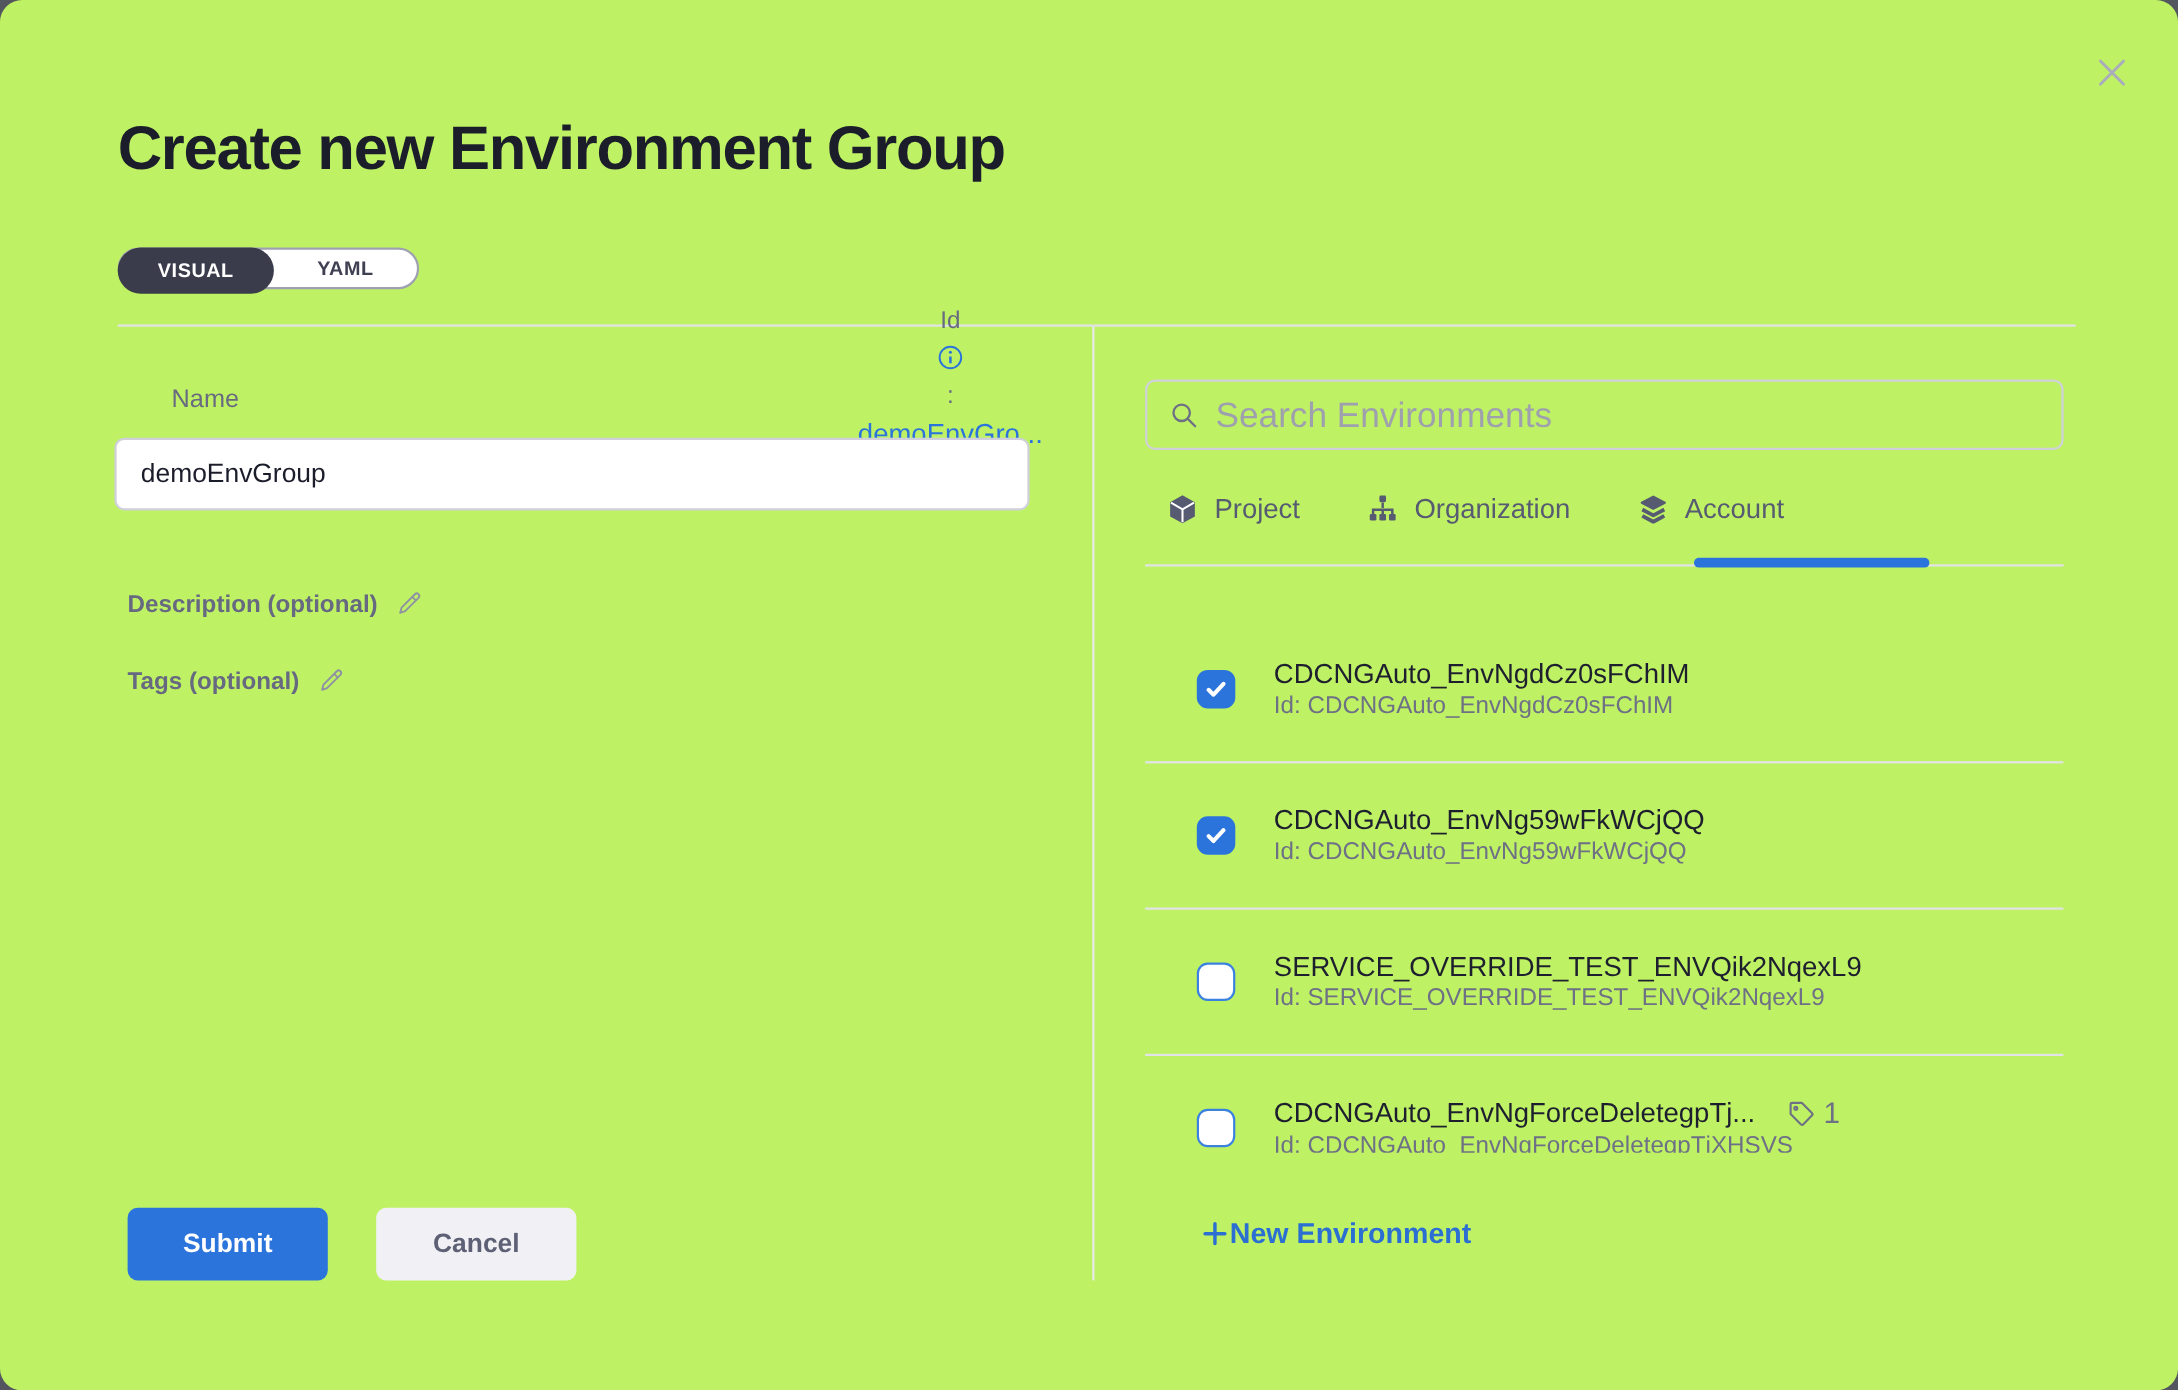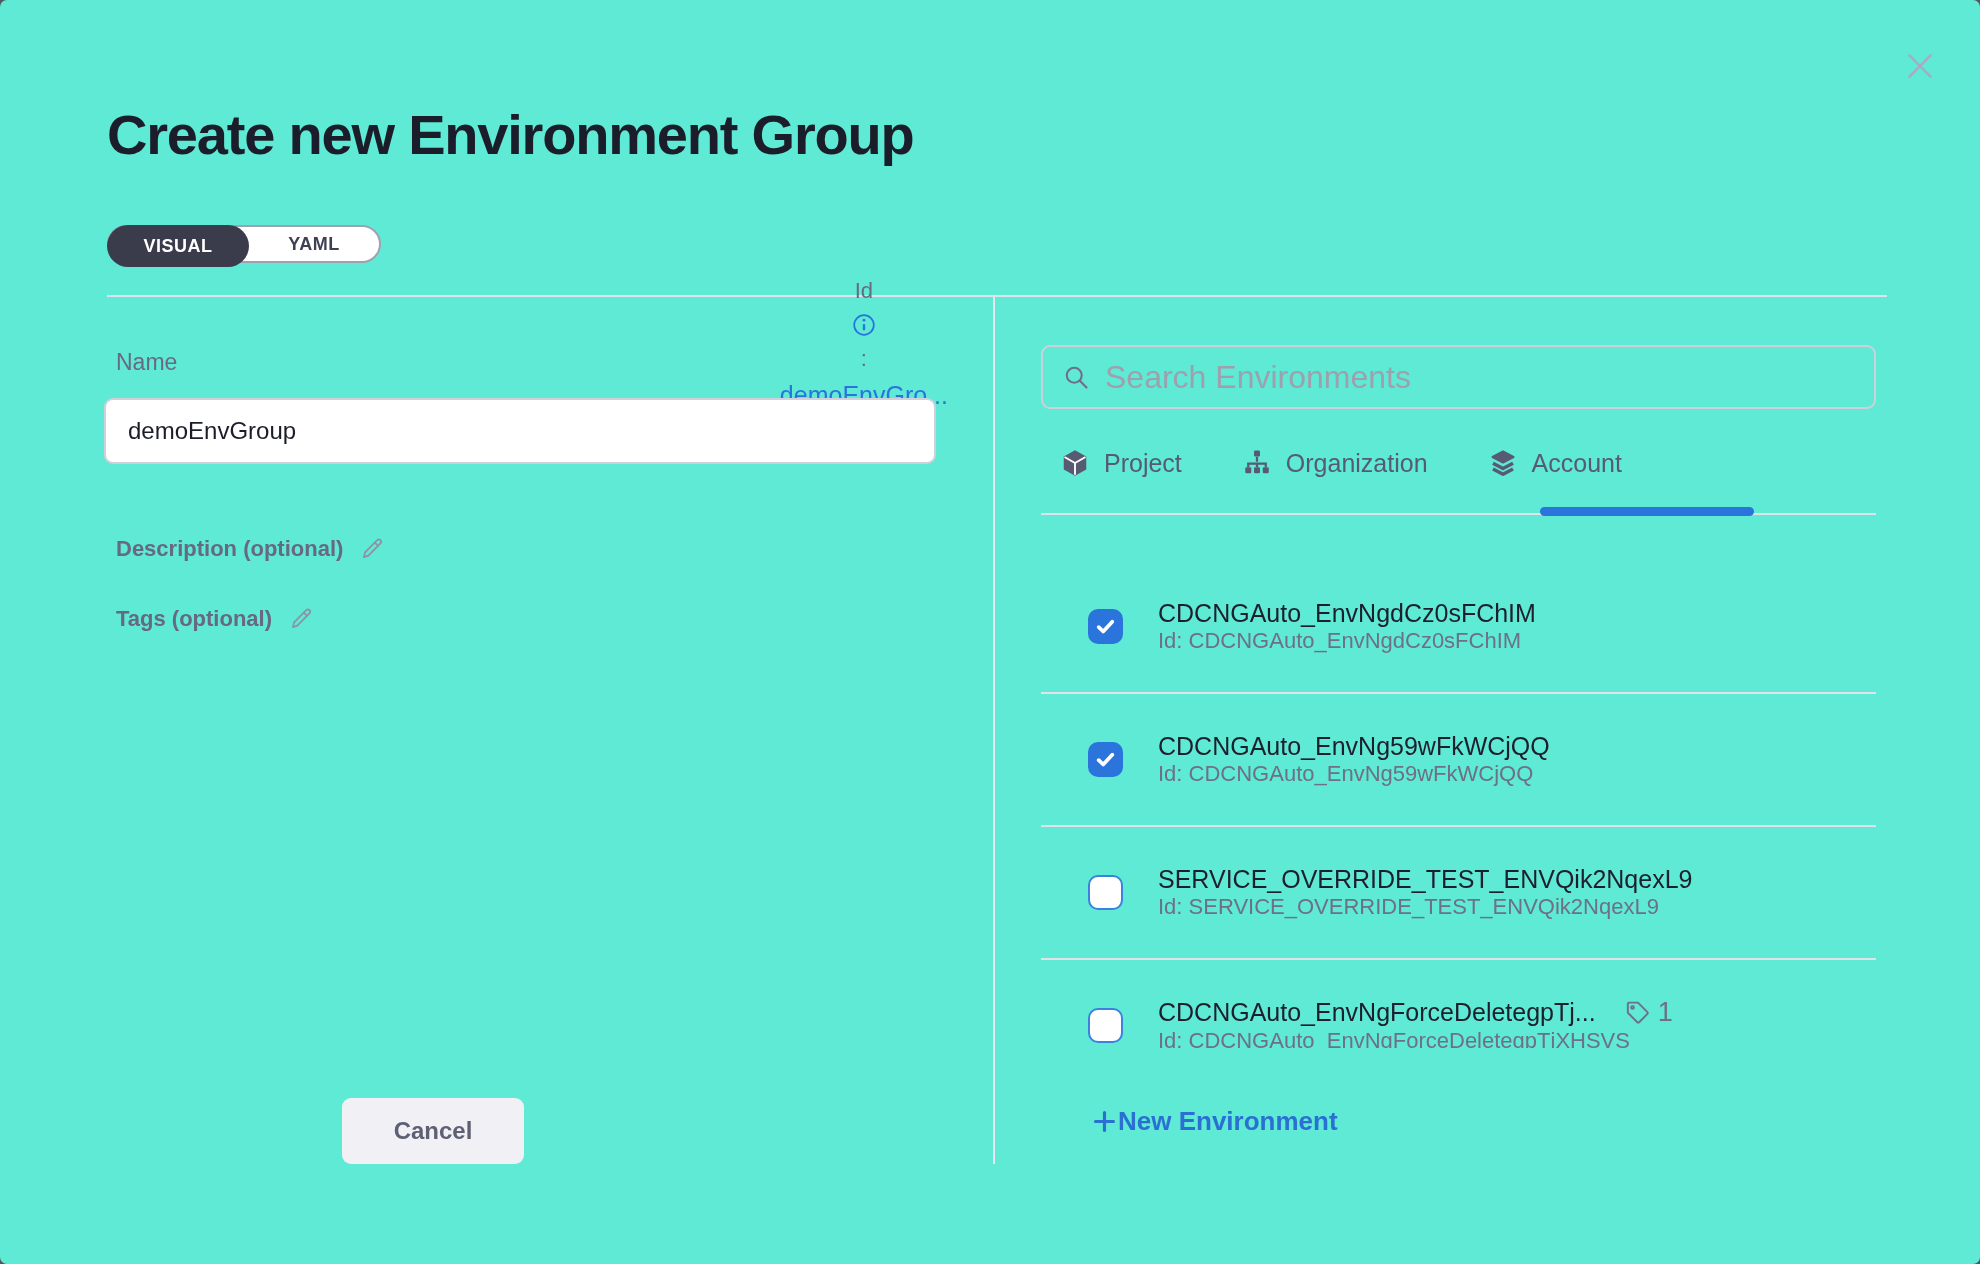--- a/index.html
+++ b/index.html
@@ -5,22 +5,22 @@
   * { box-sizing: border-box; margin: 0; padding: 0; }
   html,body { width:1980px; height:1264px; }
   body {
     font-family: "Liberation Sans", sans-serif;
     background:#53565E;
     position:relative;
     overflow:hidden;
   }
   .modal {
     position:absolute; inset:0;
-    background:#5eead4;
-    border-radius:7px;
+    background:#bef264;
+    border-radius:20px;
   }
   .close-btn {
     position:absolute; left:1896px; top:42px; width:48px; height:48px;
     background:none; border:none; cursor:pointer; color:#A9ABBE;
     display:flex; align-items:center; justify-content:center;
   }
   .dialog-title {
     position:absolute; left:107px; top:102px;
     font-size:56px; font-weight:700; color:#1C1D2B; letter-spacing:-1.2px;
   }
@@ -38,21 +38,21 @@
   .seg-yaml { left:140px; top:0; right:0; bottom:0; color:#3F4152; }
 
   .h-divider { position:absolute; left:107px; top:295px; width:1780px; height:2px; background:#E2E3E9; }
   .v-divider { position:absolute; left:993px; top:297px; width:2px; height:867px; background:#E8E8EE; }
 
   
   .name-row {
     position:absolute; left:116px; top:345px; width:832px; height:34px;
     display:flex; justify-content:space-between; align-items:center;
   }
-  .field-label { font-size:23px; color:#686B80; }
+  .field-label { font-size:23px; color:#686B80;margin-left:40px; }
   .id-group { display:flex; align-items:center; gap:9px; font-size:22px; color:#686B80;flex-direction:column; }
   .id-link { color:#2B74DC; text-decoration:none; font-size:25px; }
   .pencil { color:#8F91A3; display:inline-flex; cursor:pointer; }
   .name-input {
     position:absolute; left:104px; top:398px; width:832px; height:66px;
     border:2px solid #CFD0D9; border-radius:9px; padding:0 22px;
     font-family:"Liberation Sans", sans-serif; font-size:24px; color:#1C1D2B; outline:none;
   }
   .opt-row { position:absolute; left:116px; display:flex; align-items:center; gap:16px;
     font-size:22px; font-weight:700; color:#666980; }
@@ -162,20 +162,21 @@
   <div class="opt-row tags-row">
     <span>Tags (optional)</span>
     <span class="pencil">
       <svg width="26" height="26" viewBox="0 0 24 24" fill="none" stroke="currentColor" stroke-width="1.6" stroke-linejoin="round">
           <path d="M4.5 19.5l1.1-4.4L16.8 3.9a2.1 2.1 0 013 3L8.6 18.1l-4.1 1.4z"></path>
           <path d="M14.6 6.1l3.3 3.3"></path>
         </svg>
     </span>
   </div>
 
+  <button class="btn btn-submit">Submit</button>
   <button class="btn btn-cancel">Cancel</button>
 
   <div class="search-box">
     <span style="display:inline-flex;">
       <svg width="28" height="28" viewBox="0 0 24 24" fill="none" stroke="#6E7085" stroke-width="1.8" stroke-linecap="round">
           <circle cx="10.5" cy="10.5" r="6.4"></circle>
           <path d="M15.3 15.3L21 21"></path>
         </svg>
     </span>
     <input type="text" placeholder="Search Environments" style="">

